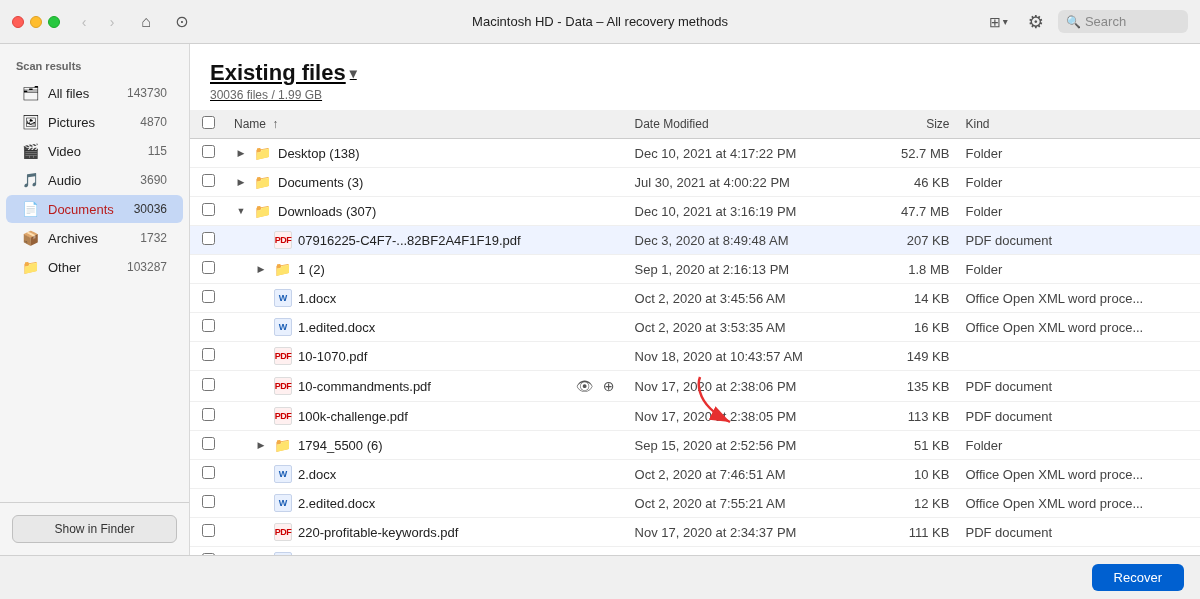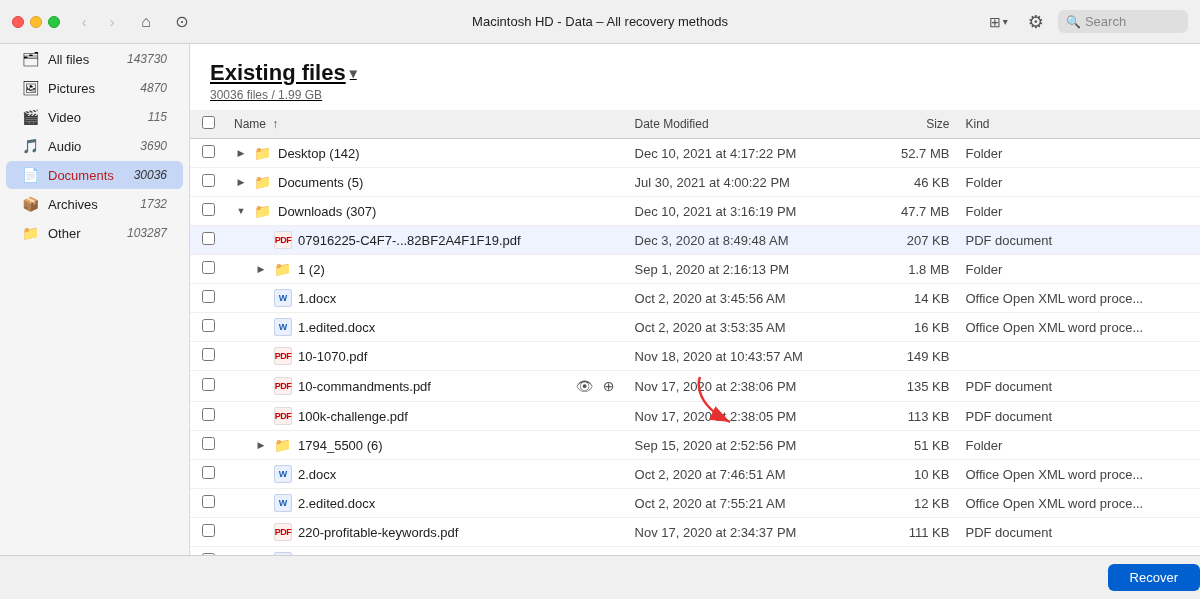--- a/index.html
+++ b/index.html
@@ -199,21 +199,20 @@
     .sidebar-item-name {
       flex: 1;
       font-size: 13px;
       color: #222;
     }
     .sidebar-item.active .sidebar-item-name { color: #b91c1c; }
 
     .sidebar-item-count {
       font-size: 12px;
       color: #666;
-      font-style: italic;
     }
     .sidebar-item.active .sidebar-item-count { color: #333; }
 
     .sidebar-bottom {
       margin-top: auto;
       padding: 12px;
       border-top: 1px solid #d0d0d0;
     }
 
     .show-in-finder-btn {
@@ -387,21 +386,21 @@
     }
 
     
     .footer {
       height: 44px;
       background: #f0f0f0;
       border-top: 1px solid #d0d0d0;
       display: flex;
       align-items: center;
       justify-content: flex-end;
-      padding: 0 0;
+      padding: 0 16px;
       flex-shrink: 0;
     }
 
     .recover-btn {
       background: #0060d0;
       color: #fff;
       border: none;
       border-radius: 6px;
       padding: 6px 22px;
       font-size: 13px;
@@ -453,20 +452,21 @@
     <div class="search-box">
       <span class="search-icon">🔍</span>
       <input class="search-input" type="text" placeholder="Search" style="">
     </div>
   </div>
 </div>
 
 <div class="main-area">
 
   <div class="sidebar">
+    <div class="sidebar-label">Scan results</div>
     <div id="sidebar-items">
         <div class="sidebar-item">
       <span class="sidebar-icon">🗂</span>
       <span class="sidebar-item-name">All files</span>
       <span class="sidebar-item-count">143730</span>
     </div>
         <div class="sidebar-item">
       <span class="sidebar-icon">🖼</span>
       <span class="sidebar-item-name">Pictures</span>
       <span class="sidebar-item-count">4870</span>
@@ -490,20 +490,23 @@
       <span class="sidebar-icon">📦</span>
       <span class="sidebar-item-name">Archives</span>
       <span class="sidebar-item-count">1732</span>
     </div>
         <div class="sidebar-item">
       <span class="sidebar-icon">📁</span>
       <span class="sidebar-item-name">Other</span>
       <span class="sidebar-item-count">103287</span>
     </div>
       </div>
+    <div class="sidebar-bottom">
+      <button class="show-in-finder-btn">Show in Finder</button>
+    </div>
   </div>
 
   <div class="content-wrapper">
     <div class="content">
       <div class="content-header">
         <div class="existing-files-title">
           <span>Existing files</span>
           <span class="dropdown-arrow"> ▾</span>
         </div>
         <div class="file-count-info">30036 files / 1.99 GB</div>
@@ -526,37 +529,37 @@
           </thead>
           <tbody id="file-table-body">
           <tr>
       <td>
         <input type="checkbox" style="">
       </td>
       <td>
         <div class="file-row-name" style="padding-left:0px;">
           <span class="expand-btn">▶</span>
           <span class="file-icon icon-folder">📁</span>
-          <span class="file-name-text">Desktop (142)</span>
+          <span class="file-name-text">Desktop (138)</span>
 
         </div>
       </td>
       <td class="date-cell">Dec 10, 2021 at 4:17:22 PM</td>
       <td class="size-cell">52.7 MB</td>
       <td class="kind-cell">Folder</td>
     </tr>
               <tr>
       <td>
         <input type="checkbox" style="">
       </td>
       <td>
         <div class="file-row-name" style="padding-left:0px;">
           <span class="expand-btn">▶</span>
           <span class="file-icon icon-folder">📁</span>
-          <span class="file-name-text">Documents (5)</span>
+          <span class="file-name-text">Documents (3)</span>
 
         </div>
       </td>
       <td class="date-cell">Jul 30, 2021 at 4:00:22 PM</td>
       <td class="size-cell">46 KB</td>
       <td class="kind-cell">Folder</td>
     </tr>
               <tr>
       <td>
         <input type="checkbox" style="">

